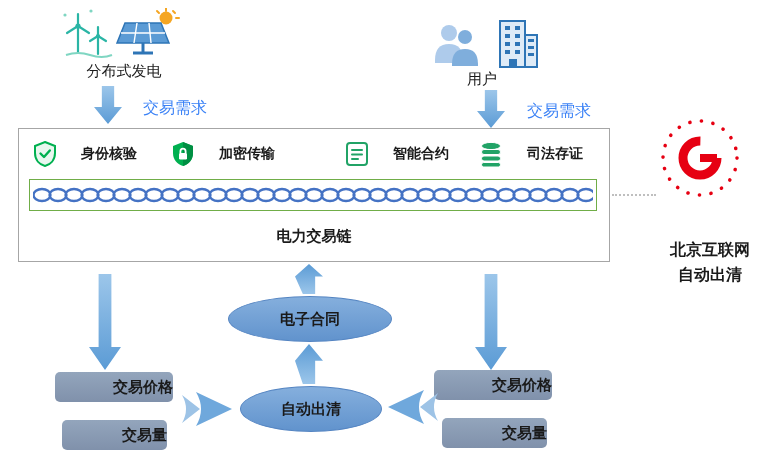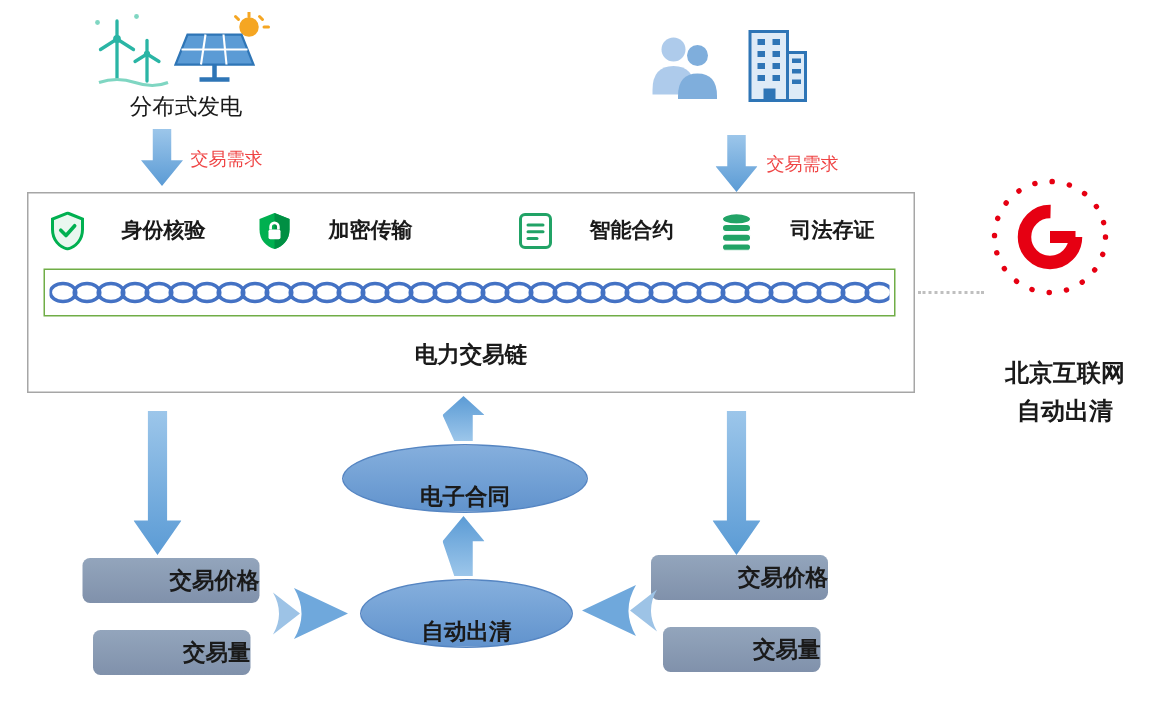--- a/index.html
+++ b/index.html
@@ -4,21 +4,21 @@
 <style>
   html,body{margin:0;padding:0;background:#fff;}
   .canvas{
     position:relative;width:773px;height:468px;background:#fff;overflow:hidden;
     font-family:"Liberation Sans","DejaVu Sans",sans-serif;color:#1a1a1a;
   }
   .abs{position:absolute;}
 
   
   .src-label{font-size:15px;font-weight:normal;text-align:center;}
-  .demand-label{font-size:12px;color:#ef4444;}
+  .demand-label{font-size:16px;color:#3b82f6;margin-left:16px;}
   .feature-label{font-size:14px;font-weight:bold;white-space:nowrap;}
   .box-title{font-size:15px;font-weight:bold;text-align:center;width:100%;}
   .court-label{font-size:16px;font-weight:bold;text-align:center;line-height:1.55;margin-top:32px;}
 
   
   .arrow-down-short{
     width:28px;height:38px;
     background:linear-gradient(180deg,#9CC6EA,#5B9BD5);
     clip-path:polygon(28% 0,72% 0,72% 55%,100% 55%,50% 100%,0 55%,28% 55%);
   }
@@ -45,21 +45,21 @@
     position:absolute;left:10px;top:50px;width:568px;height:32px;
     border:1px solid #70AD47;box-sizing:border-box;
     display:flex;align-items:center;justify-content:center;background:#fff;
   }
 
   
   .ellipse{
     border-radius:50%;
     background:linear-gradient(180deg,#85AFDD,#6193CD);
     border:1px solid #5585C2;
-    display:flex;align-items:flex-end;justify-content:center;
+    display:flex;align-items:center;justify-content:center;
     font-size:15px;font-weight:bold;box-sizing:border-box;
   }
   .slate-box{
     background:linear-gradient(180deg,#93A5BC,#8091AB);
     border-radius:5px;
     display:flex;align-items:center;justify-content:flex-end;
     font-size:15px;font-weight:bold;box-sizing:border-box;
   }
   .dotted-line{border-top:2px dotted #BFBFBF;height:0;}
 </style>
@@ -128,20 +128,21 @@
         <rect x="19" y="24" width="5" height="4"></rect>
       <rect x="9" y="32" width="5" height="4"></rect>
         <rect x="19" y="32" width="5" height="4"></rect>
       <rect x="13" y="41" width="8" height="8"></rect>
       <rect x="32" y="21" width="6" height="3"></rect>
         <rect x="32" y="28" width="6" height="3"></rect>
       <rect x="32" y="35" width="6" height="3"></rect>
     </g>
   </svg>
 
+  <div class="abs src-label" style="left:440px;top:70px;width:84px">用户</div>
 
   <div class="abs arrow-down-short" style="left:477px;top:90px"></div>
   <div class="abs demand-label" style="left:511px;top:101px">交易需求</div>
 
   <div class="abs main-box">
 
     <div class="feature" style="left:14px">
       <svg width="24" height="26" viewBox="0 0 24 26">
         <path d="M12 1 L22 5 V12 C22 19 17.5 23.5 12 25 C6.5 23.5 2 19 2 12 V5 Z" fill="#E9F7EF" stroke="#00B050" stroke-width="2"></path>
         <path d="M7.5 12.5 L11 16 L16.8 9.5" stroke="#00B050" stroke-width="2.4" fill="none" stroke-linecap="round" stroke-linejoin="round"></path>

